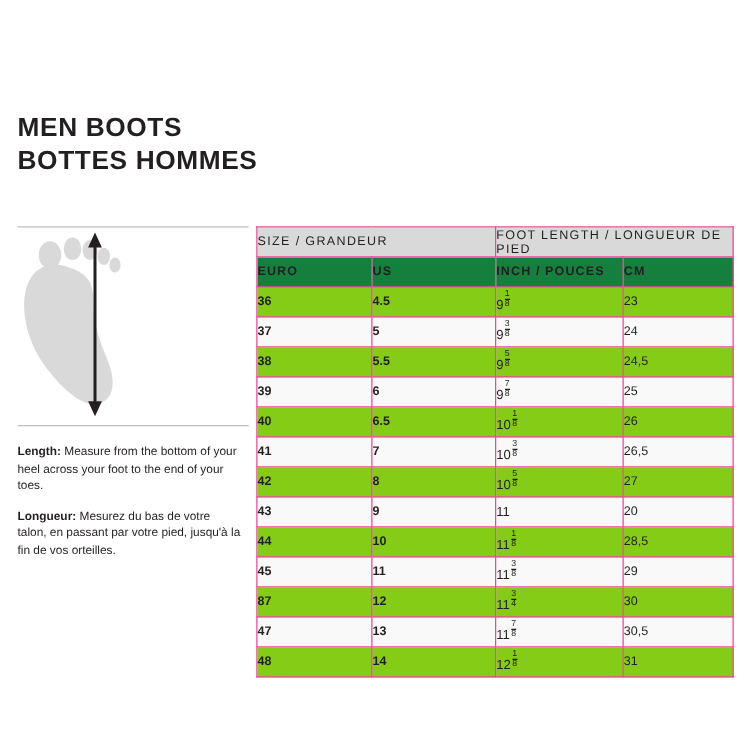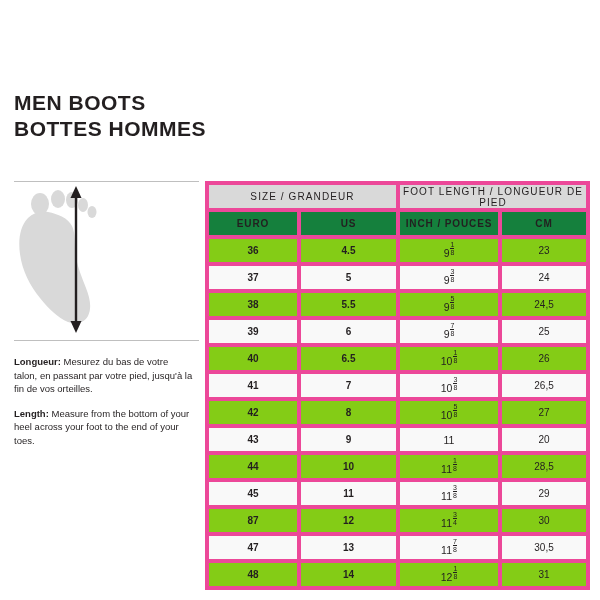--- a/index.html
+++ b/index.html
@@ -74,22 +74,22 @@
     left: 205px;
     top: 181px;
     width: 381px;
   }
   table.size-table {
     border-collapse: collapse;
     width: 381px;
     table-layout: fixed;
   }
   table.size-table td, table.size-table th {
-    border: 4px solid #ec4899;
-    text-align: center;
+    border: 1px solid #ec4899;
+    text-align: left;
     font-size: 10px;
     color: #231f20;
     padding: 0;
     height: 23px;
     vertical-align: middle;
     margin-top: 40px;
   }
   .group-head {
     background: #d9d9d9;
     font-size: 8.5px;
@@ -147,22 +147,22 @@
         <ellipse cx="78" cy="30" rx="4.5" ry="6" fill="#d9d9d9"></ellipse>
 
         <g>
           <line x1="62" y1="14" x2="62" y2="141" stroke="#231f20" stroke-width="2.4"></line>
           <polygon points="62,4 56.5,16 67.5,16" fill="#231f20"></polygon>
           <polygon points="62,151 56.5,139 67.5,139" fill="#231f20"></polygon>
         </g>
       </svg>
     </div>
     <div class="notes">
+      <p><b>Length:</b><span> Measure from the bottom of your heel across your foot to the end of your toes.</span></p>
       <p><b>Longueur:</b><span> Mesurez du bas de votre talon, en passant par votre pied, jusqu'à la fin de vos orteilles.</span></p>
-      <p><b>Length:</b><span> Measure from the bottom of your heel across your foot to the end of your toes.</span></p>
     </div>
   </div>
 
   <div class="table-wrap">
     <table class="size-table">
       <colgroup>
         <col style="width:92px">
         <col style="width:99px">
         <col style="width:102px">
         <col style="width:88px">

